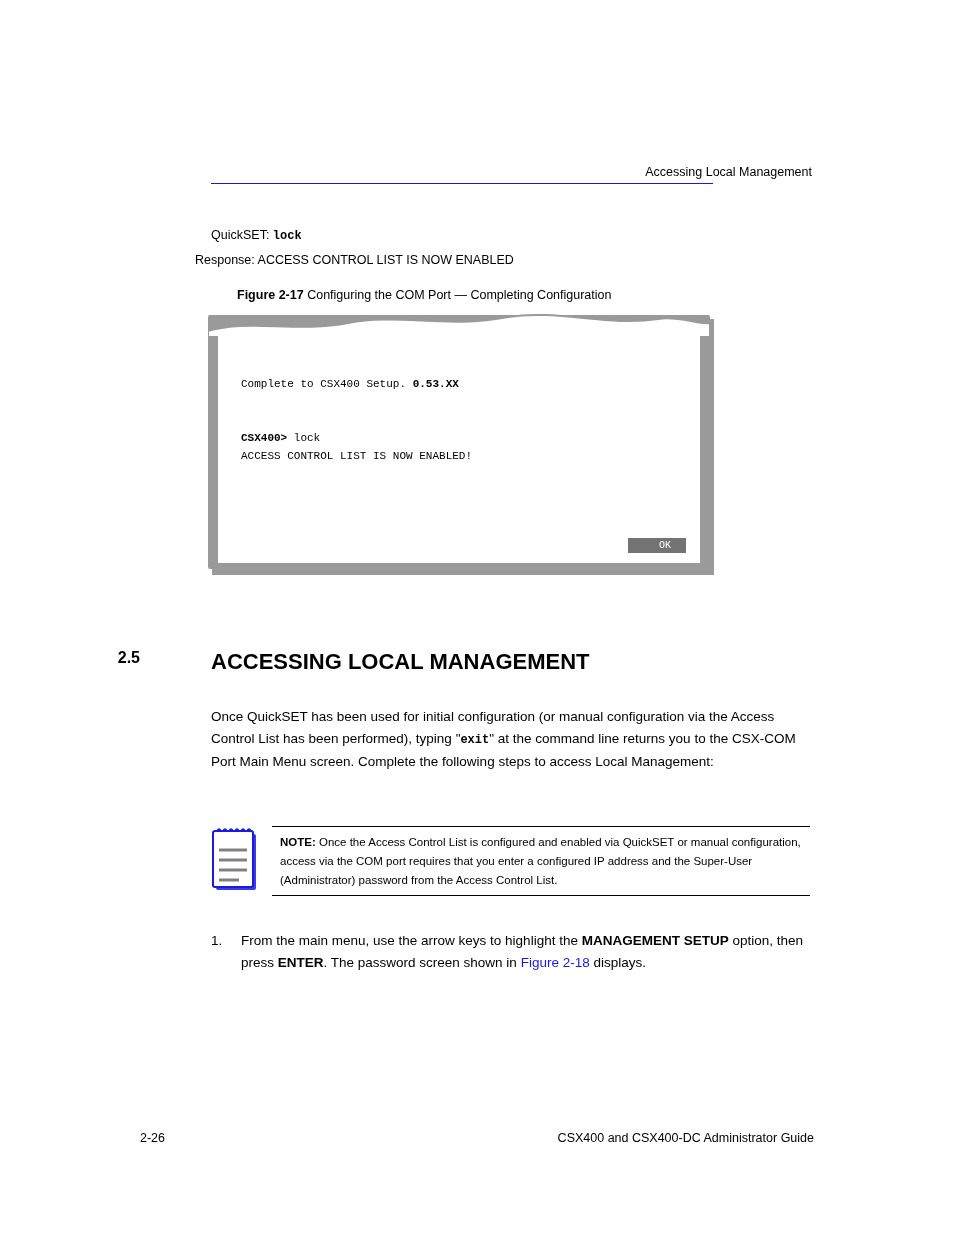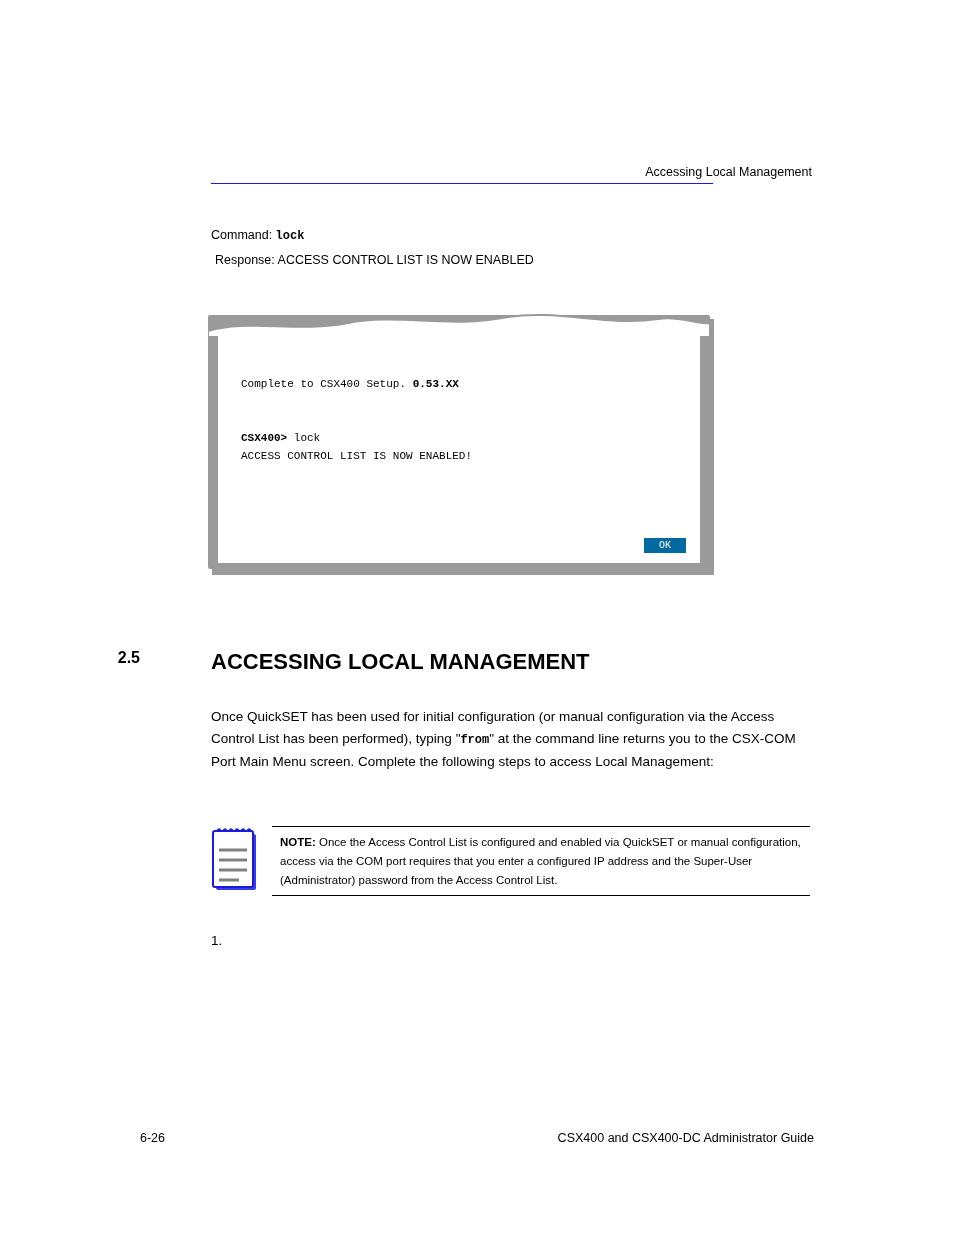--- a/index.html
+++ b/index.html
@@ -34,21 +34,21 @@
   .cmd-line {
     position: absolute;
     left: 211px;
     font-size: 12.5px;
     font-family: Arial, Helvetica, sans-serif;
   }
   .cmd-line .cmd-label { font-weight: 400; }
   .cmd-line .cmd-val { font-family: "Courier New", monospace; font-weight: bold; font-size: 12px; }
   .resp-line {
     position: absolute;
-    left: 215px;
+    left: 195px;
     font-size: 12.5px;
     font-family: Arial, Helvetica, sans-serif;
   }
   .fig-label {
     position: absolute;
     left: 237px;
     font-size: 12.5px;
     font-family: Arial, Helvetica, sans-serif;
   }
   .fig-label b { font-weight: bold; }
@@ -106,26 +106,27 @@
     white-space: pre;
     color: #000;
   }
   .screen-text .bold { font-weight: bold; }
   .ok-btn {
     position: absolute;
     right: 14px;
     bottom: 10px;
     width: 42px;
     height: 15px;
-    background: #0369a1;
+    background: #737373;
     color: #fff;
     font-family: "Courier New", monospace;
     font-size: 10px;
     text-align: center;
     line-height: 15px;
+    padding-left: 16px;
   }
 
   
   .section-num {
     position: absolute;
     right: 814px;
     font-size: 16px;
     font-family: Arial, Helvetica, sans-serif;
     font-weight: bold;
   }
@@ -201,26 +202,29 @@
 </style>
 </head>
 <body>
 
 <div class="page">
 
   <div class="page-title-right">Accessing Local Management</div>
   <div class="header-rule"></div>
 
   <div class="cmd-line" style="top:228px;">
-    <span class="cmd-label">Command: </span>
+    <span class="cmd-label">QuickSET: </span>
     <span class="cmd-val">lock</span>
   </div>
   <div class="resp-line" style="top:253px;">
     <span>Response: </span>
     <span>ACCESS CONTROL LIST IS NOW ENABLED</span>
+  </div>
+  <div class="fig-label" style="top:288px;">
+    <b>Figure 2-17</b><span>  Configuring the COM Port — Completing Configuration</span>
   </div>
 
   <div class="screen-frame">
     <div class="screen-shadow"></div>
     <div class="screen-outer">
       <div class="torn-top">
         <svg width="502" height="28" viewBox="0 0 502 28">
           <path d="M0,22 C40,10 90,24 140,14 C190,4 240,20 300,8 C350,0 400,18 450,10 C470,6 490,16 502,14 L502,28 L0,28 Z" fill="#ffffff" stroke="#9a9a9a" stroke-width="2"></path>
         </svg>
       </div>
@@ -232,21 +236,21 @@
 <span>ACCESS CONTROL LIST IS NOW ENABLED!</span></div>
         <div class="ok-btn">OK</div>
       </div>
     </div>
   </div>
 
   <div class="section-num" style="top:649px;">2.5</div>
   <div class="section-title" style="top:649px;">ACCESSING LOCAL MANAGEMENT</div>
 
   <div class="body-para" style="top:706px;">
-    <span>Once QuickSET has been used for initial configuration (or manual configuration via the Access Control List has been performed), typing "</span><span class="mono">from</span><span>" at the command line returns you to the CSX-COM Port Main Menu screen.  Complete the following steps to access Local Management:</span>
+    <span>Once QuickSET has been used for initial configuration (or manual configuration via the Access Control List has been performed), typing "</span><span class="mono">exit</span><span>" at the command line returns you to the CSX-COM Port Main Menu screen.  Complete the following steps to access Local Management:</span>
   </div>
 
   <div class="note-icon">
     <svg width="46" height="64" viewBox="0 0 46 64">
 
       <rect x="5" y="6" width="40" height="56" rx="2" fill="#1a1ae0" opacity="0.85"></rect>
 
       <rect x="2" y="3" width="40" height="56" rx="2" fill="#ffffff" stroke="#1a1ae0" stroke-width="2"></rect>
 
       <g stroke="#1a1ae0" stroke-width="1.5" fill="none">
@@ -265,19 +269,22 @@
     </svg>
   </div>
 
   <div class="note-rule-top"></div>
   <div class="note-box">
     <span class="note-label">NOTE: </span><span class="note-text">Once the Access Control List is configured and enabled via QuickSET or manual configuration, access via the COM port requires that you enter a configured IP address and the Super-User (Administrator) password from the Access Control List.</span>
   </div>
   <div class="note-rule-bot"></div>
 
   <div class="body-para" style="top:930px; left:211px; width:20px;">1.</div>
+  <div class="body-para" style="top:930px; left:241px; width:572px;">
+    <span>From the main menu, use the arrow keys to highlight the </span><b>MANAGEMENT SETUP</b><span> option, then press </span><b>ENTER</b><span>. The password screen shown in </span><span style="color:#1a1ae0">Figure 2-18</span><span> displays.</span>
+  </div>
 
   <div class="footer">
-    <span>6-26</span>
+    <span>2-26</span>
     <span>CSX400 and CSX400-DC Administrator Guide</span>
   </div>
 
 </div>
 
 </body></html>

